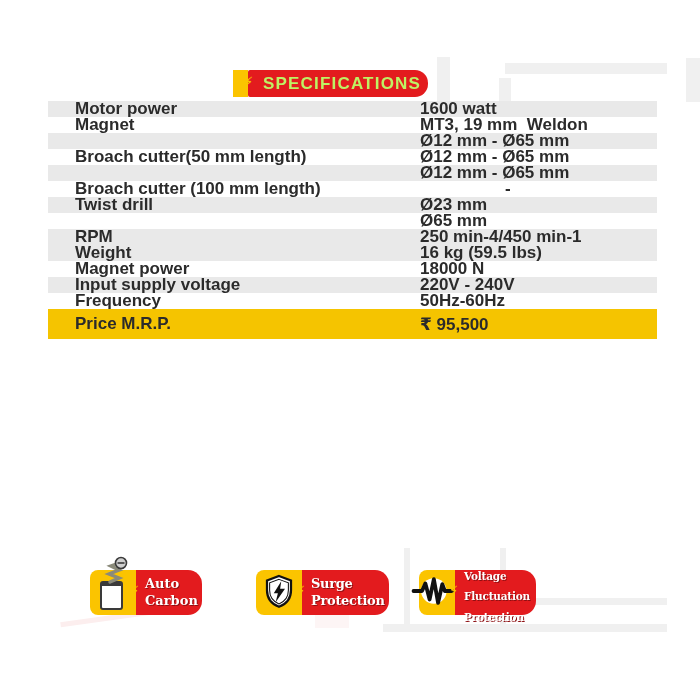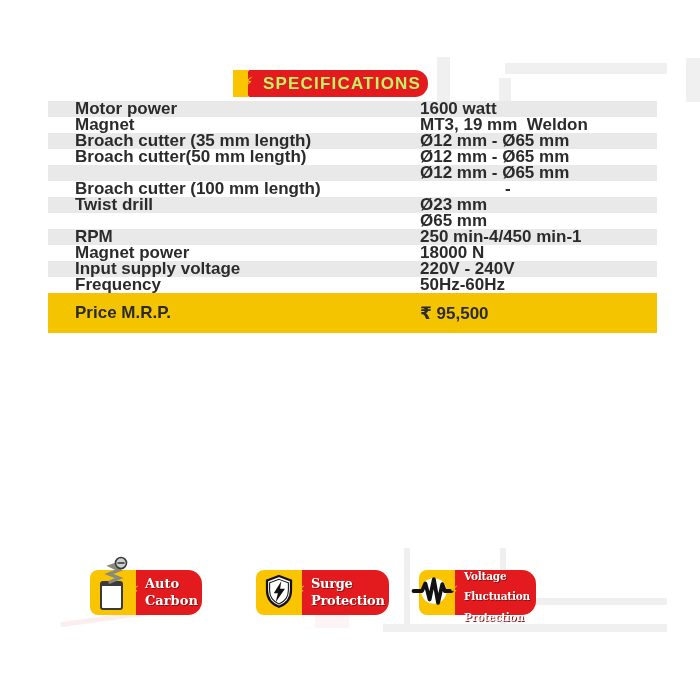--- a/index.html
+++ b/index.html
@@ -22,21 +22,21 @@
     border-radius:2px 13px 13px 2px;display:flex;align-items:center;justify-content:center;}
   .banner-red .title{color:#bef264;font-size:17px;font-weight:bold;letter-spacing:1.2px;padding-left:8px;}
   .seam-bolt{position:absolute;left:-4px;top:5px;color:var(--yellow);font-size:13px;line-height:1;
     text-shadow:0 0 1px var(--yellow);}
 
   
   .spec-table{position:absolute;left:48px;top:101px;width:609px;}
   .row{position:relative;height:16px;display:flex;align-items:center;}
   .row.even{background:var(--row-alt);}
   .row.odd{background:#fff;}
-  .row.highlight{background:var(--price-bg);height:40px;}
+  .row.highlight{background:var(--price-bg);height:30px;}
   .cell{color:var(--text);font-size:17px;font-weight:bold;white-space:pre;}
   .cell.label{padding-left:27px;flex:0 0 325px;}
   .cell.value{position:absolute;left:372px;right:4px;}
   .cell.value.dash{text-indent:85px;}
 
   
   .badge{position:absolute;top:570px;height:45px;display:flex;border-radius:8px 14px 14px 8px;}
   .badge-icon-box{position:relative;background:var(--yellow);border-radius:8px 0 0 8px;
     display:flex;align-items:center;justify-content:center;}
   .badge-text{position:relative;background:var(--red);border-radius:0 14px 14px 0;
@@ -76,21 +76,20 @@
   <div class="spec-table" id="spec-table">
       <div class="row even">
         <div class="cell label">Motor power</div>
         <div class="cell value">1600 watt</div>
       </div>
       <div class="row odd">
         <div class="cell label">Magnet</div>
         <div class="cell value">MT3, 19 mm  Weldon</div>
       </div>
       <div class="row even">
-        <div class="cell label">Broach cutter (35 mm length)</div>
         <div class="cell value">Ø12 mm - Ø65 mm</div>
       </div>
       <div class="row odd">
         <div class="cell label">Broach cutter(50 mm length)</div>
         <div class="cell value">Ø12 mm - Ø65 mm</div>
       </div>
       <div class="row even">
         <div class="cell value">Ø12 mm - Ø65 mm</div>
       </div>
       <div class="row odd">
@@ -100,20 +99,24 @@
       <div class="row even">
         <div class="cell label">Twist drill</div>
         <div class="cell value">Ø23 mm</div>
       </div>
       <div class="row odd">
         <div class="cell value">Ø65 mm</div>
       </div>
       <div class="row even">
         <div class="cell label">RPM</div>
         <div class="cell value">250 min-4/450 min-1</div>
+      </div>
+      <div class="row even">
+        <div class="cell label">Weight</div>
+        <div class="cell value">16 kg (59.5 lbs)</div>
       </div>
       <div class="row odd">
         <div class="cell label">Magnet power</div>
         <div class="cell value">18000 N</div>
       </div>
       <div class="row even">
         <div class="cell label">Input supply voltage</div>
         <div class="cell value">220V - 240V</div>
       </div>
       <div class="row odd">

